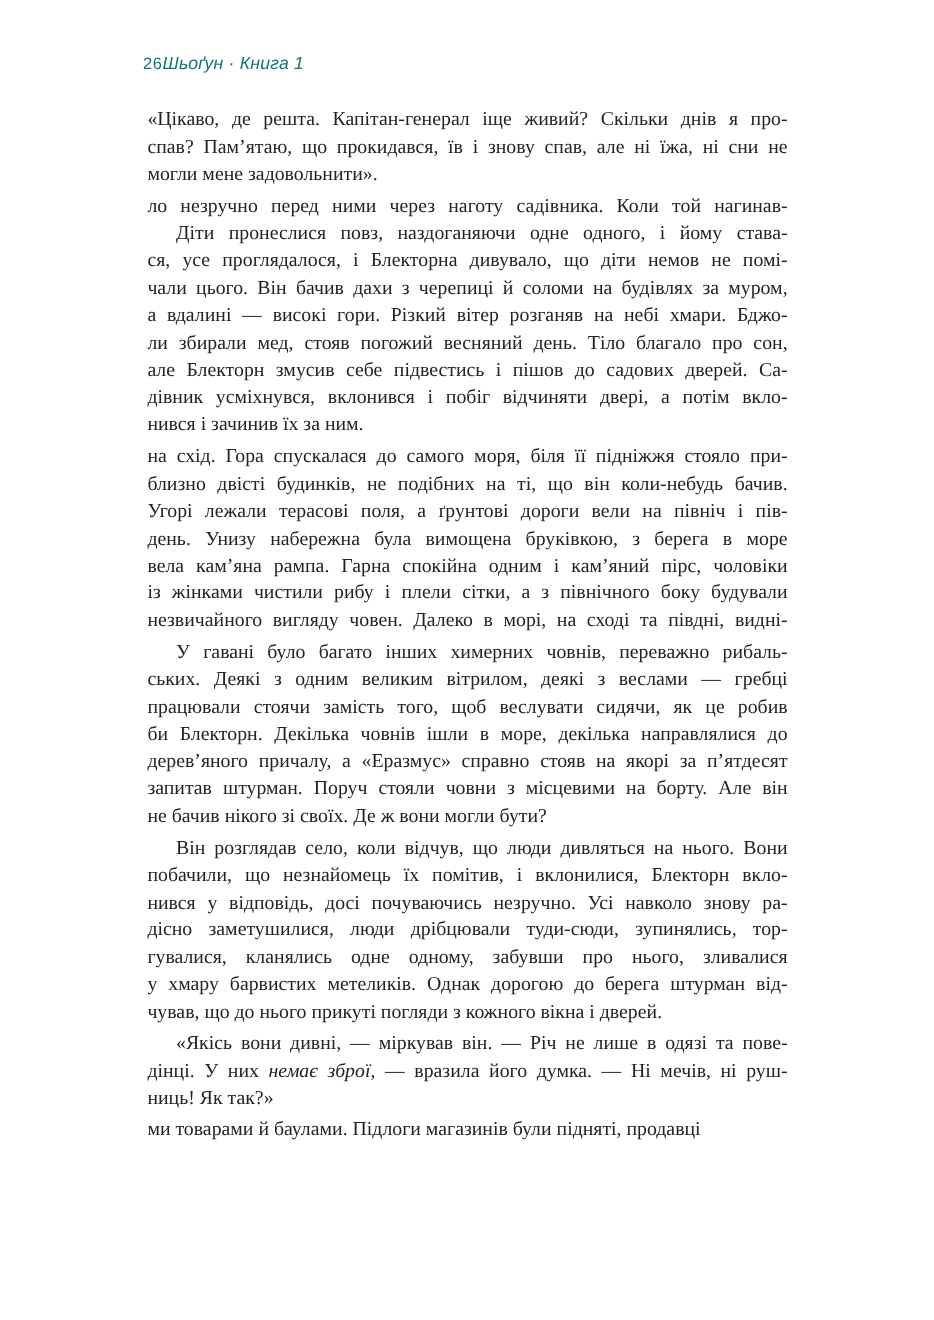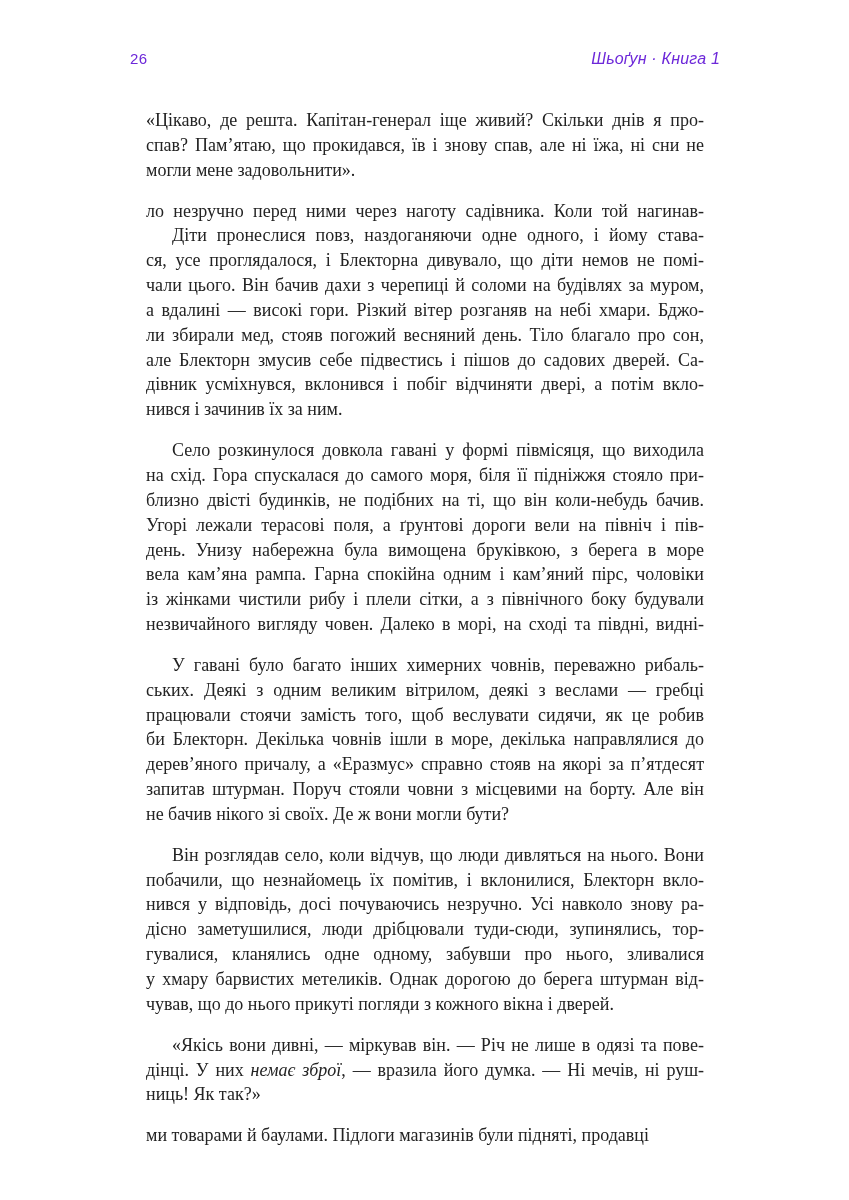--- a/index.html
+++ b/index.html
@@ -15,23 +15,22 @@
     position: absolute;
     inset: 0;
     background: #ffffff;
   }
   .running-header {
     position: absolute;
     left: 130px;
     top: 50px;
     width: 590px;
     display: flex;
-    justify-content: space-between;
     align-items: baseline;
-    color: #6d28d9;
+    color: #0f766e;
   }
   .page-number {
     font-family: "Liberation Sans", sans-serif;
     font-size: 15px;
     letter-spacing: 0.5px;
   }
   .running-title {
     font-family: "Liberation Sans", sans-serif;
     font-style: italic;
     font-size: 16px;
@@ -39,21 +38,21 @@
   }
   .page-body {
     position: absolute;
     left: 130px;
     top: 92px;
     width: 590px;
     font-size: 18px;
     line-height: 24.85px;
     color: #232323;
   }
-  .paragraph { margin: 16px; }
+  .paragraph { margin: 4px; }
   .line {
     white-space: nowrap;
     height: 24.85px;
     text-align: justify;
     text-align-last: justify;
     text-justify: inter-word;
   }
   .line.last { text-align-last: left; }
   .line.indent { text-indent: 26px; }
   .line i { font-style: italic; }
@@ -77,21 +76,20 @@
         <div class="line indent">Діти пронеслися повз, наздоганяючи одне одного, і йому става-</div>
         <div class="line">ся, усе проглядалося, і Блекторна дивувало, що діти немов не помі-</div>
         <div class="line">чали цього. Він бачив дахи з черепиці й соломи на будівлях за муром,</div>
         <div class="line">а вдалині — високі гори. Різкий вітер розганяв на небі хмари. Бджо-</div>
         <div class="line">ли збирали мед, стояв погожий весняний день. Тіло благало про сон,</div>
         <div class="line">але Блекторн змусив себе підвестись і пішов до садових дверей. Са-</div>
         <div class="line">дівник усміхнувся, вклонився і побіг відчиняти двері, а потім вкло-</div>
         <div class="line last">нився і зачинив їх за ним.</div>
       </div>
       <div class="paragraph">
-        <div class="line indent">Село розкинулося довкола гавані у формі півмісяця, що виходила</div>
         <div class="line">на схід. Гора спускалася до самого моря, біля її підніжжя стояло при-</div>
         <div class="line">близно двісті будинків, не подібних на ті, що він коли-небудь бачив.</div>
         <div class="line">Угорі лежали терасові поля, а ґрунтові дороги вели на північ і пів-</div>
         <div class="line">день. Унизу набережна була вимощена бруківкою, з берега в море</div>
         <div class="line">вела кам’яна рампа. Гарна спокійна одним і кам’яний пірс, чоловіки</div>
         <div class="line">із жінками чистили рибу і плели сітки, а з північного боку будували</div>
         <div class="line">незвичайного вигляду човен. Далеко в морі, на сході та півдні, видні-</div>
       </div>
       <div class="paragraph">
         <div class="line indent">У гавані було багато інших химерних човнів, переважно рибаль-</div>

